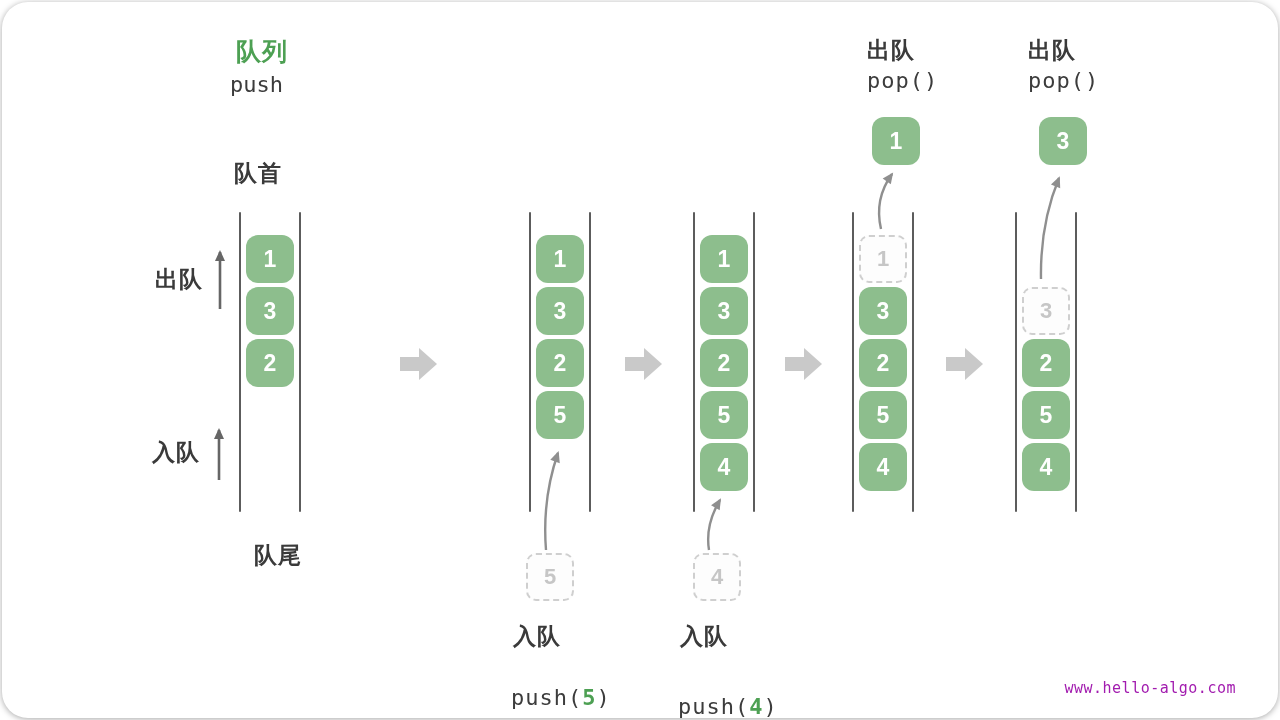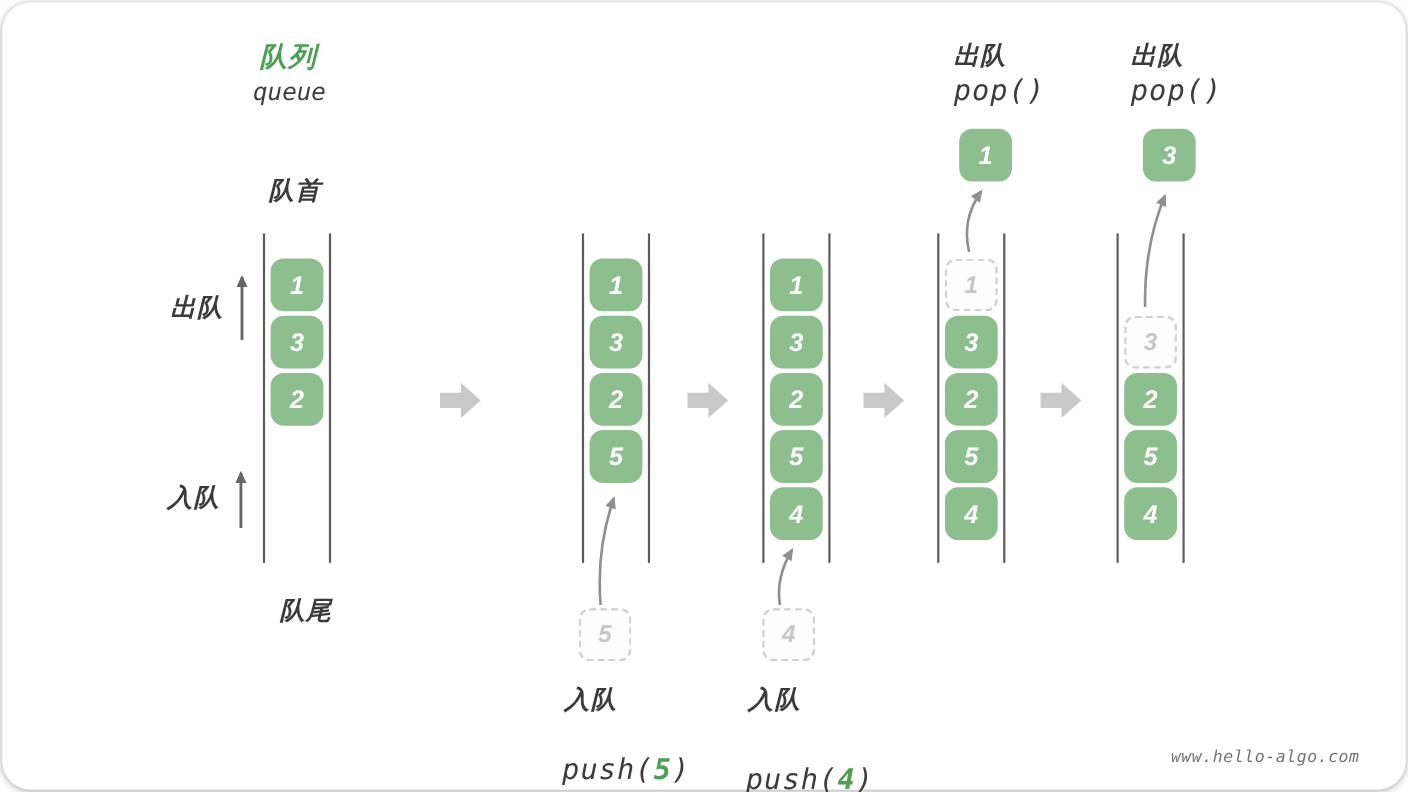--- a/index.html
+++ b/index.html
@@ -1,42 +1,42 @@
 <!DOCTYPE html>
 <html><head>
 <meta charset="utf-8">
 <style>
   html,body{margin:0;padding:0;background:#ffffff;}
   body{width:1280px;height:720px;position:relative;overflow:hidden;
        font-family:"Liberation Sans",sans-serif;}
   .card{position:absolute;left:2px;top:2px;right:2px;bottom:2px;
         background:#ffffff;border-radius:26px;
-        box-shadow:0 1px 6px rgba(0,0,0,0.35);font-style:italic;}
+        box-shadow:0 1px 6px rgba(0,0,0,0.35);}
   .mono{font-family:"DejaVu Sans Mono","Liberation Mono",monospace;}
   .abs{position:absolute;}
   
   .title-zh{font-size:25px;font-weight:bold;color:#4da053;letter-spacing:1px;}
   .title-en{font-size:22px;color:#3c3c3c;}
   .zh-label{font-size:23px;font-weight:bold;color:#3a3a3a;letter-spacing:1px;}
-  .op-code{font-size:26px;color:#3c3c3c;letter-spacing:1px;}
+  .op-code{font-size:22px;color:#3c3c3c;letter-spacing:1px;}
   .op-code .arg{color:#4da053;font-weight:bold;}
   
   .col{position:absolute;top:210px;width:62px;height:300px;}
   .rail{position:absolute;top:0;width:1.6px;height:300px;background:#5c5c5c;border-radius:1px;}
   .rail.l{left:0;}
   .rail.r{right:0;}
   .cell{position:absolute;left:7px;width:48px;height:48px;border-radius:12px;
         background:#8dbe8d;color:#ffffff;font-size:23px;font-weight:bold;
         text-align:center;line-height:48px;}
   .cell.popped{position:absolute;left:0;top:0;}
   .ghost{position:absolute;left:7px;width:48px;height:48px;border-radius:10px;
          border:2px dashed #cfcfcf;box-sizing:border-box;background:#fdfdfd;
          color:#c6c6c6;font-size:22px;font-weight:bold;text-align:center;line-height:44px;}
   .ghost.staged{left:0;top:0;}
-  .watermark{font-size:15px;color:#737373;letter-spacing:0.5px;}
+  .watermark{font-size:15px;color:#a21caf;letter-spacing:0.5px;}
   svg.layer{position:absolute;left:0;top:0;pointer-events:none;}
 </style>
 </head>
 <body>
 
 <div class="card">
 
   <svg class="layer" width="1280" height="720" viewBox="0 0 1280 720">
     <defs>
       <marker id="headDark" markerUnits="userSpaceOnUse" markerWidth="14" markerHeight="14" refX="10" refY="7" orient="auto">
@@ -55,23 +55,23 @@
     <polygon fill="#c9c9c9" points="783,355 802,355 802,346 820,362 802,378 802,369 783,369"></polygon>
     <polygon fill="#c9c9c9" points="944,355 963,355 963,346 981,362 963,378 963,369 944,369"></polygon>
 
     <path d="M544,548 Q540,497 556,451" stroke="#8f8f8f" stroke-width="2.4" fill="none" marker-end="url(#headMid)"></path>
     <path d="M707,548 Q703,523 718,498" stroke="#8f8f8f" stroke-width="2.4" fill="none" marker-end="url(#headMid)"></path>
     <path d="M879,227 Q872,197 890,172" stroke="#8f8f8f" stroke-width="2.4" fill="none" marker-end="url(#headMid)"></path>
     <path d="M1039,277 Q1038,222 1057,176" stroke="#8f8f8f" stroke-width="2.4" fill="none" marker-end="url(#headMid)"></path>
   </svg>
 
   <div class="abs title-zh" style="left:234px;top:33px">队列</div>
-  <div class="abs title-en mono" style="left:228px;top:70px">queue</div>
+  <div class="abs title-en mono" style="left:228px;top:70px">push</div>
 
-  <div class="abs zh-label" style="left:242px;top:156px">队首</div>
+  <div class="abs zh-label" style="left:232px;top:156px">队首</div>
   <div class="abs zh-label" style="left:153px;top:262px">出队</div>
   <div class="abs zh-label" style="left:150px;top:435px">入队</div>
   <div class="abs zh-label" style="left:252px;top:538px">队尾</div>
 
   <div class="col" style="left:237px">
     <div class="rail l"></div>
     <div class="rail r"></div>
     <div class="cell" style="top:23px">1</div>
     <div class="cell" style="top:75px">3</div>
     <div class="cell" style="top:127px">2</div>

